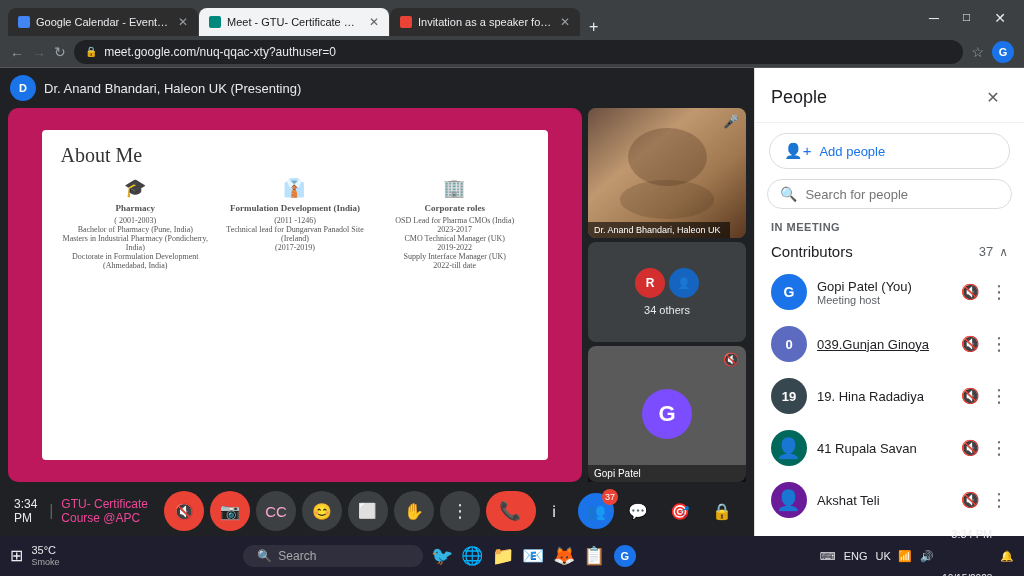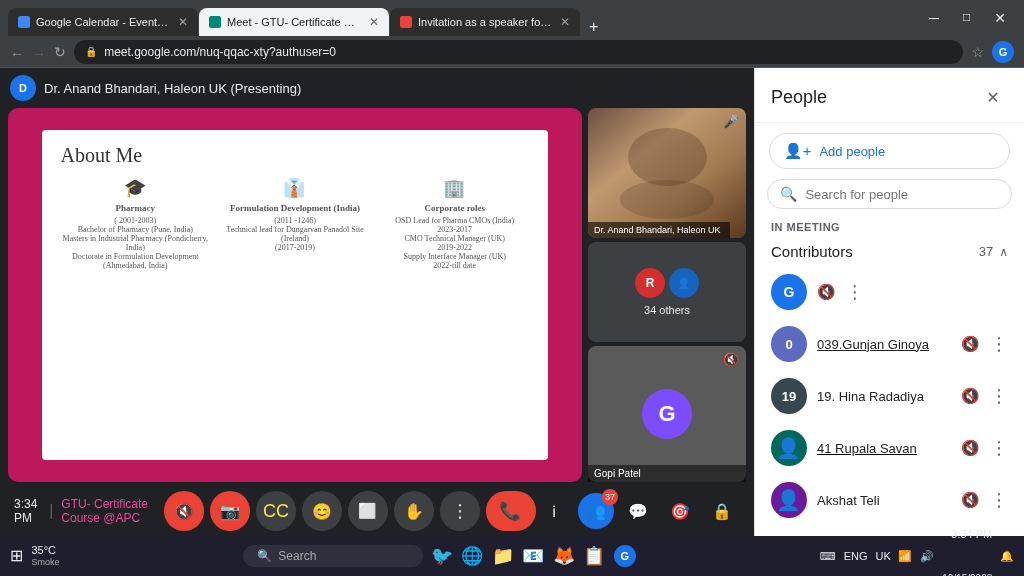--- a/index.html
+++ b/index.html
@@ -128,21 +128,21 @@
 
       <div style="display:flex; align-items:center; gap:8px;">
         <span style="color:#e8eaed; font-size:12px; font-weight:500;">3:34 PM</span>
         <span style="color:#5f6368;">|</span>
         <span style="color:#ec4899; font-size:12px;">GTU- Certificate Course @APC</span>
       </div>
 
       <div style="display:flex; align-items:center; gap:6px;">
         <button style="width:40px; height:40px; border-radius:50%; border:none; cursor:pointer; background:#ea4335; color:white; font-size:16px; display:flex; align-items:center; justify-content:center;">🔇</button>
         <button style="width:40px; height:40px; border-radius:50%; border:none; cursor:pointer; background:#ea4335; color:white; font-size:16px; display:flex; align-items:center; justify-content:center;">📷</button>
-        <button style="width:40px; height:40px; border-radius:50%; border:none; cursor:pointer; background:#3c4043; color:#fde047; font-size:18px; display:flex; align-items:center; justify-content:center;">CC</button>
+        <button style="width:40px; height:40px; border-radius:50%; border:none; cursor:pointer; background:#3c4043; color:#f9a8d4; font-size:15px; display:flex; align-items:center; justify-content:center;">CC</button>
         <button style="width:40px; height:40px; border-radius:50%; border:none; cursor:pointer; background:#3c4043; color:#e8eaed; font-size:16px; display:flex; align-items:center; justify-content:center;">😊</button>
         <button style="width:40px; height:40px; border-radius:50%; border:none; cursor:pointer; background:#3c4043; color:#e8eaed; font-size:15px; display:flex; align-items:center; justify-content:center;">⬜</button>
         <button style="width:40px; height:40px; border-radius:50%; border:none; cursor:pointer; background:#3c4043; color:#e8eaed; font-size:16px; display:flex; align-items:center; justify-content:center;">✋</button>
         <button style="width:40px; height:40px; border-radius:50%; border:none; cursor:pointer; background:#3c4043; color:#e8eaed; font-size:18px; display:flex; align-items:center; justify-content:center;">⋮</button>
         <button style="width:50px; height:40px; border-radius:20px; border:none; cursor:pointer; background:#ea4335; color:white; font-size:18px; display:flex; align-items:center; justify-content:center;">📞</button>
       </div>
 
       <div style="display:flex; align-items:center; gap:6px;">
         <button style="width:36px; height:36px; border-radius:50%; border:none; cursor:pointer; background:transparent; color:#e8eaed; font-size:16px;">ℹ</button>
         <div style="position:relative; display:inline-flex;">
@@ -180,20 +180,24 @@
       <span style="display:flex; align-items:center; gap:6px; font-size:13px; color:#5f6368;">
         <span>37</span>
         <span style="font-size:12px;">∧</span>
       </span>
     </div>
 
     <div style="overflow-y:auto; flex:1;">
 
       <div style="display:flex; align-items:center; padding:8px 16px; gap:10px; cursor:pointer;">
         <div style="width:36px; height:36px; border-radius:50%; background:#1a73e8; color:white; font-size:14px; font-weight:600; display:flex; align-items:center; justify-content:center; flex-shrink:0;">G</div>
+        <div style="flex:1;">
+          <div style="font-size:13px; color:#202124;">Gopi Patel (You)</div>
+          <div style="font-size:11px; color:#5f6368;">Meeting host</div>
+        </div>
         <button style="background:none; border:none; cursor:pointer; color:#5f6368; font-size:15px;">🔇</button>
         <button style="background:none; border:none; cursor:pointer; color:#5f6368; font-size:18px;">⋮</button>
       </div>
 
       <div style="display:flex; align-items:center; padding:8px 16px; gap:10px; cursor:pointer;">
         <div style="width:36px; height:36px; border-radius:50%; background:#5c6bc0; color:white; font-size:13px; font-weight:600; display:flex; align-items:center; justify-content:center; flex-shrink:0;">0</div>
         <div style="flex:1;">
           <div style="font-size:13px; color:#202124;text-decoration:underline;">039.Gunjan Ginoya</div>
         </div>
         <button style="background:none; border:none; cursor:pointer; color:#5f6368; font-size:15px;">🔇</button>
@@ -206,21 +210,21 @@
           <div style="font-size:13px; color:#202124;">19. Hina Radadiya</div>
         </div>
         <button style="background:none; border:none; cursor:pointer; color:#5f6368; font-size:15px;">🔇</button>
         <button style="background:none; border:none; cursor:pointer; color:#5f6368; font-size:18px;">⋮</button>
       </div>
 
       <div style="display:flex; align-items:center; padding:8px 16px; gap:10px; cursor:pointer;">
         <div style="width:36px; height:36px; border-radius:50%; background:#00695c; color:white; font-size:12px; font-weight:600; display:flex; align-items:center; justify-content:center; flex-shrink:0; overflow:hidden;">
           <span style="font-size:20px;">👤</span>
         </div>
-        <div style="flex:1;text-decoration:underline;">
+        <div style="flex:1;">
           <div style="font-size:13px; color:#202124;">41 Rupala Savan</div>
         </div>
         <button style="background:none; border:none; cursor:pointer; color:#5f6368; font-size:15px;">🔇</button>
         <button style="background:none; border:none; cursor:pointer; color:#5f6368; font-size:18px;">⋮</button>
       </div>
 
       <div style="display:flex; align-items:center; padding:8px 16px; gap:10px; cursor:pointer;">
         <div style="width:36px; height:36px; border-radius:50%; background:#6a1b9a; color:white; font-size:14px; font-weight:600; display:flex; align-items:center; justify-content:center; flex-shrink:0; overflow:hidden;">
           <span style="font-size:20px;">👤</span>
         </div>

